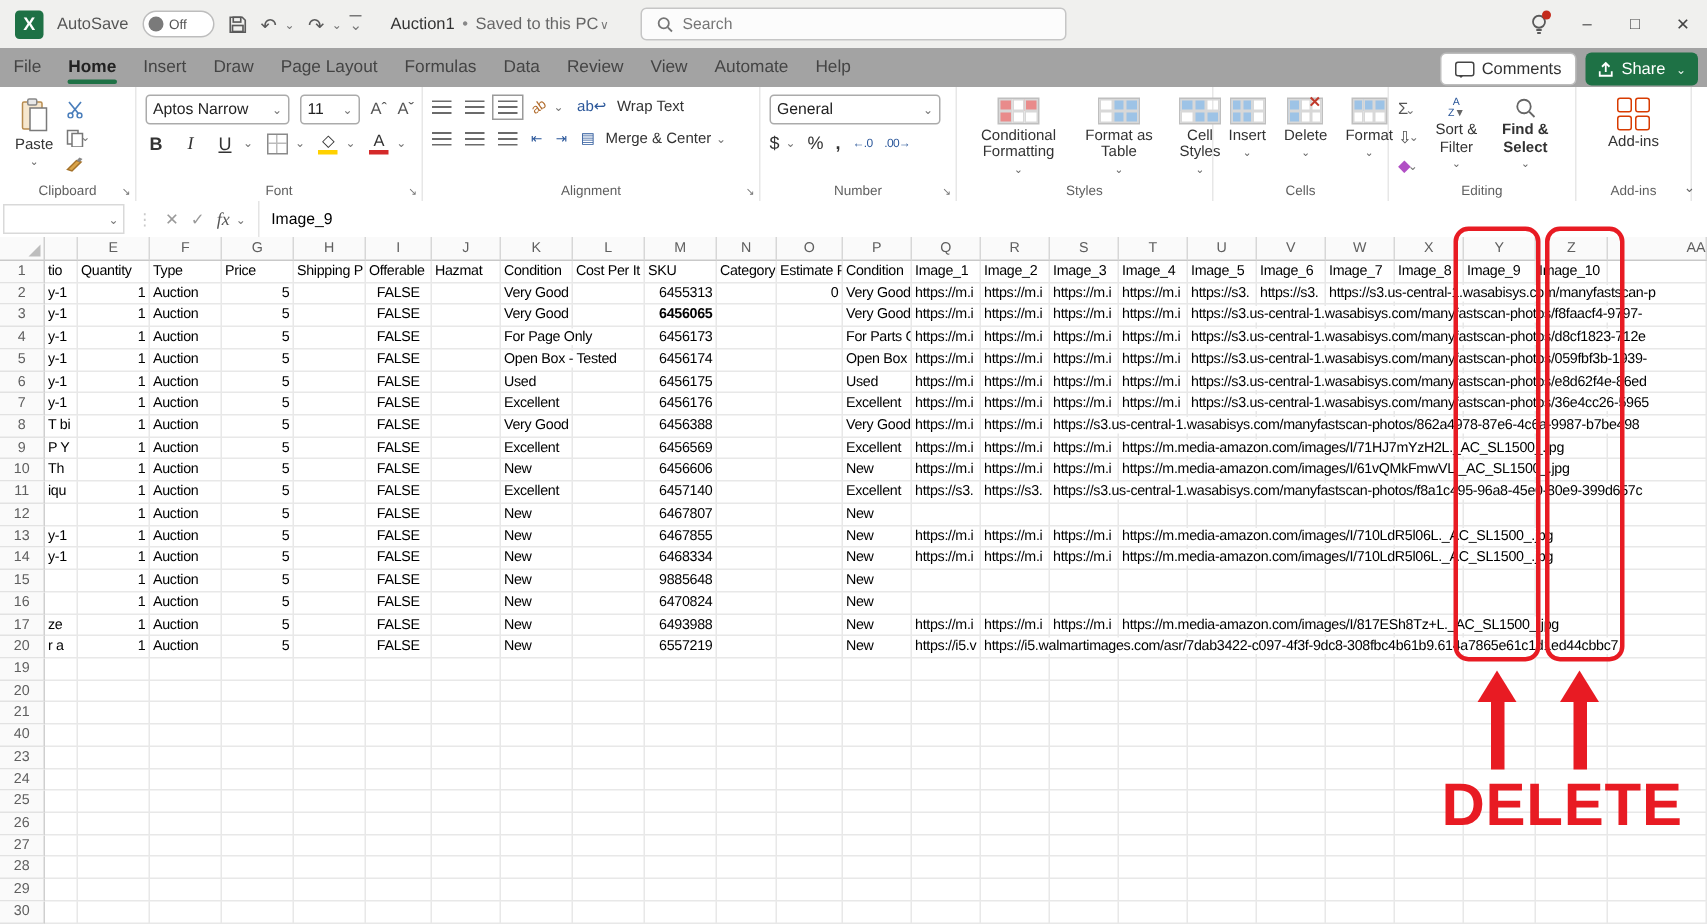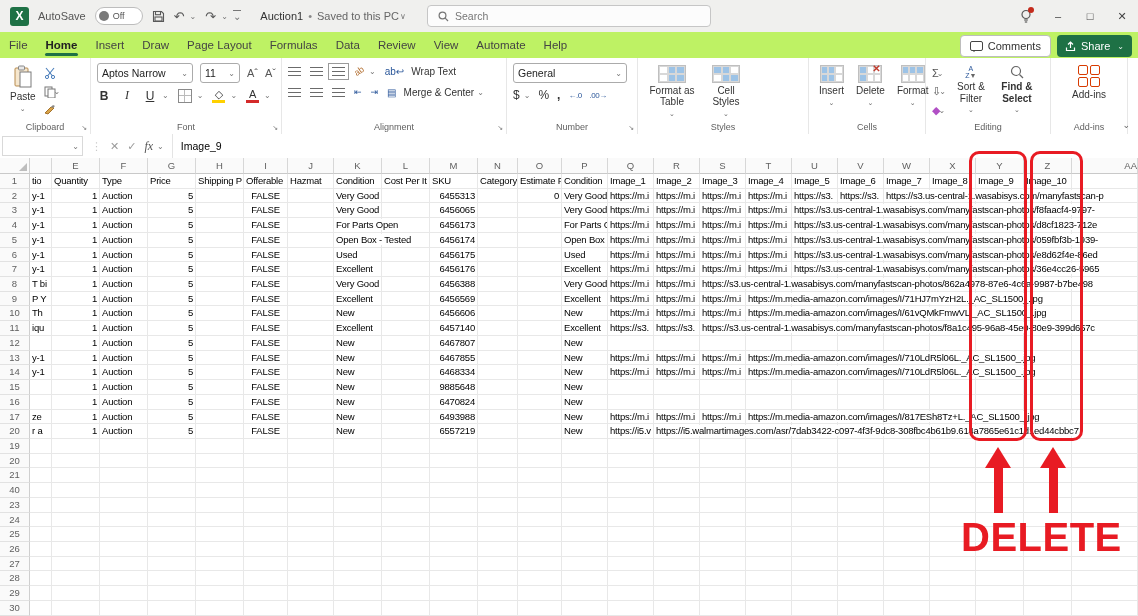--- a/index.html
+++ b/index.html
@@ -20,21 +20,21 @@
   .doc .dot{color:#888;}
   .doc .muted{color:#666;}
   .search{position:absolute;left:50%;top:5px;transform:translateX(-50%);width:272px;height:20px;background:#fcfcfc;
           border:1px solid #c6c6c6;border-radius:4px;display:flex;align-items:center;gap:6px;padding-left:10px;}
   .search span{font-size:10.5px;color:#767676;}
   .tb-right{position:absolute;right:0;top:0;height:32px;display:flex;align-items:center;}
   .winbtn{width:32px;height:32px;display:inline-flex;align-items:center;justify-content:center;font-size:11px;color:#444;}
   .bulb{position:relative;width:32px;height:32px;display:inline-flex;align-items:center;justify-content:center;}
   .reddot{position:absolute;top:7px;right:8px;width:6px;height:6px;border-radius:50%;background:#c42b1c;}
   
-  .tabsrow{position:absolute;top:32px;left:0;right:0;height:26px;background:#bef264;display:flex;align-items:center;}
+  .tabsrow{position:absolute;top:32px;left:0;right:0;height:26px;background:#a3a3a3;display:flex;align-items:center;}
   .tab{font-size:11.5px;color:#444;padding:4px 9px;position:relative;}
   .tab.active{color:#222;font-weight:bold;}
   .tab.active::after{content:"";position:absolute;left:8px;right:8px;bottom:-1px;height:3px;border-radius:2px;background:var(--green);}
   .tabs-right{position:absolute;right:6px;top:3px;display:flex;gap:6px;align-items:center;}
   .btn-comments{display:inline-flex;align-items:center;gap:5px;border:1px solid #bdbdbd;border-radius:4px;background:#fff;
                 height:20px;padding:0 9px;font-size:11px;color:#333;}
   .bubble{width:11px;height:8px;border:1.2px solid #444;border-radius:2px;position:relative;display:inline-block;}
   .bubble::after{content:"";position:absolute;left:1px;bottom:-4px;border:2.5px solid transparent;border-top-color:#444;}
   .btn-share{display:inline-flex;align-items:center;gap:5px;border-radius:4px;background:var(--green);height:22px;
              padding:0 8px;font-size:11px;color:#fff;}
@@ -300,20 +300,32 @@
         <span class="decim">.00→</span>
       </div>
     </div>
     <span class="glabel">Number</span>
     <span class="launcher">↘</span>
   </div>
 
   <div class="group" style="width:158px;">
     <div class="bigbtn">
       <span class="stylic">
+          <div class="cf1"></div>
+          <div class="cf2"></div>
+          <div class="cf1"></div>
+          <div class="cf1"></div>
+          <div class="cf2"></div>
+          <div class="cf2"></div>
+        </span>
+      <span style="width:62px;">Conditional Formatting</span>
+      <span class="bchev">⌄</span>
+    </div>
+    <div class="bigbtn">
+      <span class="stylic">
           <div></div>
           <div class="tb1"></div>
           <div class="tb1"></div>
           <div></div>
           <div class="tb1"></div>
           <div class="tb1"></div>
         </span>
       <span style="width:48px;">Format as Table</span>
       <span class="bchev">⌄</span>
     </div>
@@ -513,21 +525,21 @@
         <div class="rowhdr">3</div>
         <div class="cell" style="width: 22px;">y-1</div>
         <div class="cell ar" style="width: 48px;">1</div>
         <div class="cell" style="width: 48px;">Auction</div>
         <div class="cell ar" style="width: 48px;">5</div>
         <div class="cell" style="width: 48px;"></div>
         <div class="cell ac" style="width: 44px;">FALSE</div>
         <div class="cell" style="width: 46px;"></div>
         <div class="cell ovcell" style="width: 48px;"><span class="ovspan">Very Good</span></div>
         <div class="cell" style="width: 48px;"></div>
-        <div class="cell ar" style="width: 48px;">6456065</div>
+        <div class="cell ar" style="width: 48px; font-weight: bold;">6456065</div>
         <div class="cell" style="width: 40px;"></div>
         <div class="cell ar" style="width: 44px;"></div>
         <div class="cell" style="width: 46px;">Very Good</div>
         <div class="cell" style="width: 46px;">https://m.i</div>
         <div class="cell" style="width: 46px;">https://m.i</div>
         <div class="cell" style="width: 46px;">https://m.i</div>
         <div class="cell" style="width: 46px;">https://m.i</div>
         <div class="cell ovcell" style="width: 46px; text-align: right;"><span class="ovspan">https://s3.us-central-1.wasabisys.com/manyfastscan-photos/f8faacf4-9797-</span></div>
         <div class="cell" style="width: 46px;"></div>
         <div class="cell" style="width: 46px;"></div>
@@ -538,21 +550,21 @@
       </div>
       <div class="row">
         <div class="rowhdr">4</div>
         <div class="cell" style="width: 22px;">y-1</div>
         <div class="cell ar" style="width: 48px;">1</div>
         <div class="cell" style="width: 48px;">Auction</div>
         <div class="cell ar" style="width: 48px;">5</div>
         <div class="cell" style="width: 48px;"></div>
         <div class="cell ac" style="width: 44px;">FALSE</div>
         <div class="cell" style="width: 46px;"></div>
-        <div class="cell ovcell" style="width: 48px;"><span class="ovspan">For Parts Open</span></div>
+        <div class="cell ovcell" style="width: 48px;"><span class="ovspan">For Page Only</span></div>
         <div class="cell" style="width: 48px;"></div>
         <div class="cell ar" style="width: 48px;">6456173</div>
         <div class="cell" style="width: 40px;"></div>
         <div class="cell ar" style="width: 44px;"></div>
         <div class="cell" style="width: 46px;">For Parts C</div>
         <div class="cell" style="width: 46px;">https://m.i</div>
         <div class="cell" style="width: 46px;">https://m.i</div>
         <div class="cell" style="width: 46px;">https://m.i</div>
         <div class="cell" style="width: 46px;">https://m.i</div>
         <div class="cell ovcell" style="width: 46px;"><span class="ovspan">https://s3.us-central-1.wasabisys.com/manyfastscan-photos/d8cf1823-712e</span></div>

